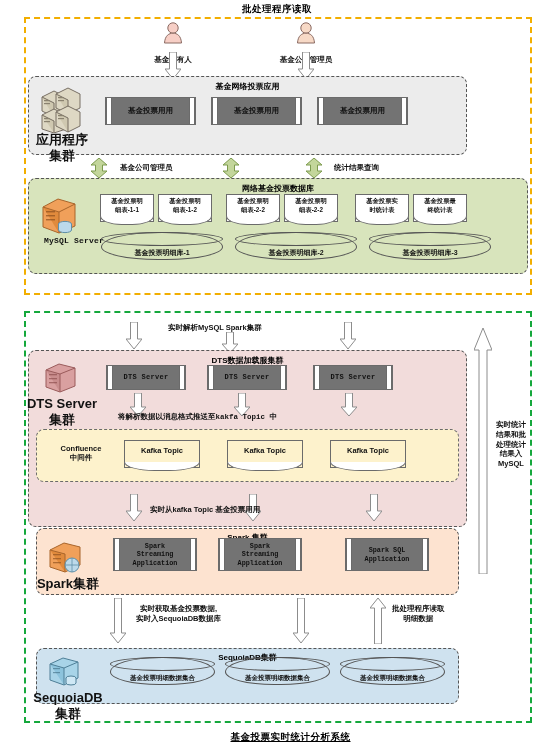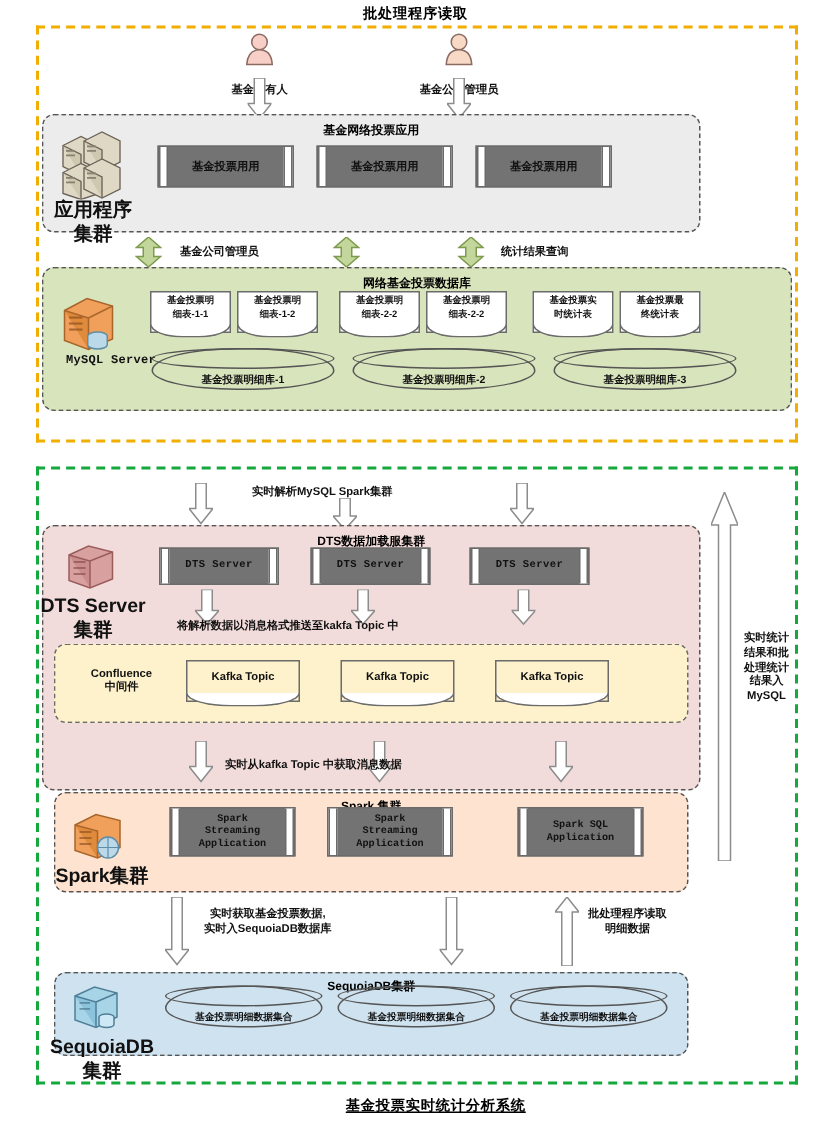--- a/index.html
+++ b/index.html
@@ -365,21 +365,21 @@
 <div class="arrow-shape" style="left:234px;top:393px;">
   <svg width="16" height="24" viewBox="0 0 16 24">
       <polygon points="4.5,0 11.5,0 11.5,14 16,14 8,23 0,14 4.5,14" fill="#ffffff" stroke="#8c8c8c" stroke-width="1"></polygon>
     </svg>
 </div>
 <div class="arrow-shape" style="left:341px;top:393px;">
   <svg width="16" height="24" viewBox="0 0 16 24">
       <polygon points="4.5,0 11.5,0 11.5,14 16,14 8,23 0,14 4.5,14" fill="#ffffff" stroke="#8c8c8c" stroke-width="1"></polygon>
     </svg>
 </div>
-<div class="arr-label" style="left:118px;top:412px;">将解析数据以消息格式推送至kakfa Topic 中</div>
+<div class="arr-label" style="left:118px;top:412px;font-family:Liberation Mono, monospace;">将解析数据以消息格式推送至kakfa Topic 中</div>
 
 <div class="group zone-kafka" style="left:36px;top:429px;width:423px;height:53px;"></div>
 
 <div class="icon-label" style="left:43px;top:444px;width:76px;font-size:7.5px;">Confluence
 中间件</div>
 
 <div class="doc" style="left:124px;top:440px;width:76px;height:28px;font-size:7.5px;background:#fdf2cc;">
   <span>Kafka Topic</span>
 </div>
 <div class="doc" style="left:227px;top:440px;width:76px;height:28px;font-size:7.5px;background:#fdf2cc;">
@@ -397,21 +397,21 @@
 <div class="arrow-shape" style="left:245px;top:494px;">
   <svg width="16" height="28" viewBox="0 0 16 28">
       <polygon points="4.5,0 11.5,0 11.5,17 16,17 8,27 0,17 4.5,17" fill="#ffffff" stroke="#8c8c8c" stroke-width="1"></polygon>
     </svg>
 </div>
 <div class="arrow-shape" style="left:366px;top:494px;">
   <svg width="16" height="28" viewBox="0 0 16 28">
       <polygon points="4.5,0 11.5,0 11.5,17 16,17 8,27 0,17 4.5,17" fill="#ffffff" stroke="#8c8c8c" stroke-width="1"></polygon>
     </svg>
 </div>
-<div class="arr-label" style="left:150px;top:505px;">实时从kafka Topic 中获取消息数据</div>
+<div class="arr-label" style="left:150px;top:505px;">实时从kafka Topic 基金投票用用</div>
 
 <div class="group zone-spark" style="left:36px;top:528px;width:423px;height:67px;">
   <div class="group-title" style="top:3px;">Spark 集群</div>
 </div>
 
 <div style="position:absolute;left:48px;top:540px;">
   <svg width="38" height="36" viewBox="0 0 38 36">
     <path d="M2 10 L16 3 L32 7 L32 25 L17 32 L2 27 Z" fill="#f0a05a" stroke="#a8652b" stroke-width="1"></path>
     <path d="M2 10 L17 14 L17 32" fill="#e08a3c" stroke="#a8652b" stroke-width="1"></path>
     <g fill="#8b4f1f" opacity=".65">

